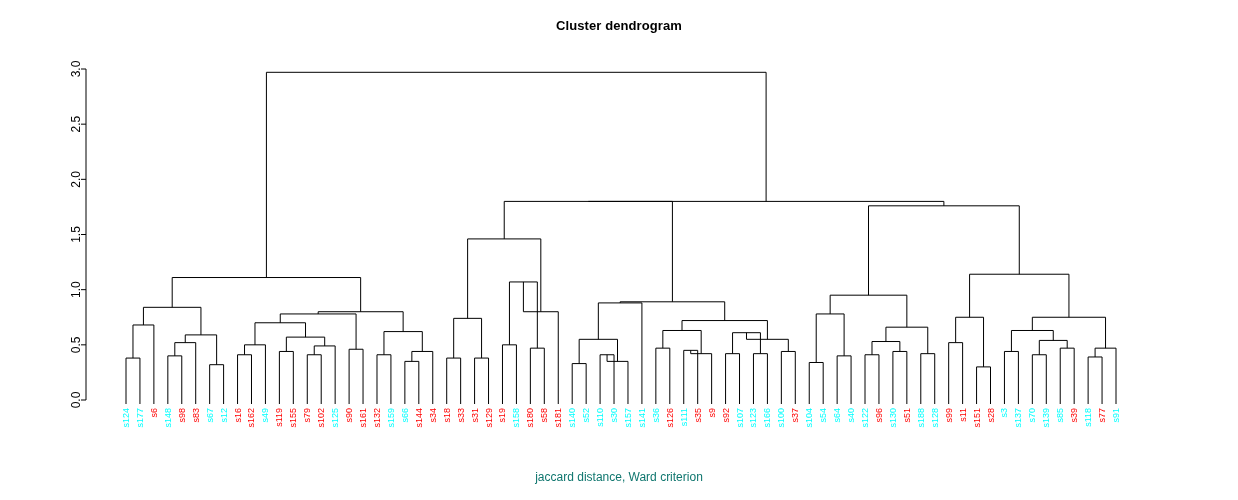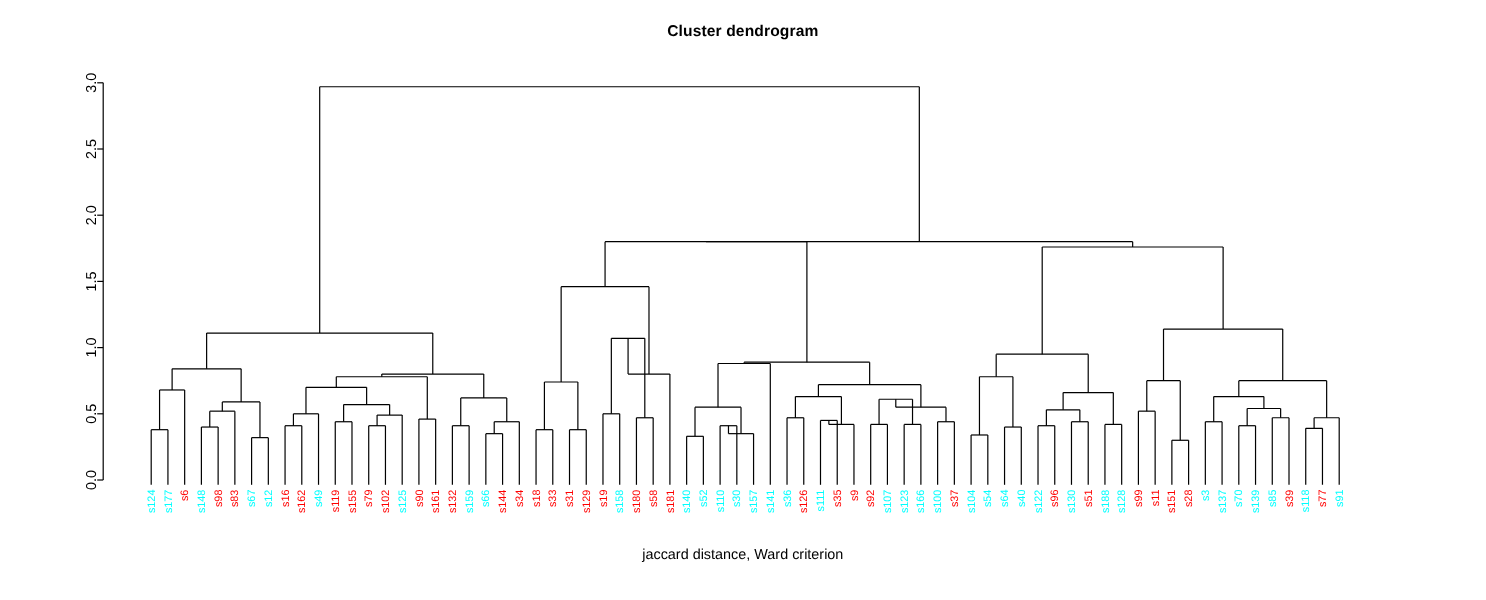--- a/index.html
+++ b/index.html
@@ -1,22 +1,22 @@
 <!DOCTYPE html>
 <html><head>
 <meta charset="utf-8">
 <style>
   html,body{margin:0;padding:0;background:#ffffff;}
   body{width:1238px;height:500px;overflow:hidden;
        font-family:"Liberation Sans","DejaVu Sans",sans-serif;}
   #plot{position:relative;width:979px;height:500px;}
   #title{position:absolute;left:0;top:18px;width:1238px;text-align:center;
          font-size:13px;font-weight:bold;color:#000;letter-spacing:.1px;}
-  #xlab{position:absolute;left:0;top:455px;width:1238px;text-align:center;
-        font-size:12px;color:#000000;}
+  #xlab{position:absolute;left:0;top:470px;width:1238px;text-align:center;
+        font-size:12px;color:#0f766e;}
   svg{position:absolute;left:0;top:0;}
   .ytick-label{font-size:12px;fill:#000;font-family:"Liberation Sans",sans-serif;}
   .leaf-label{font-size:9px;font-family:"Liberation Sans",sans-serif;}
 </style>
 </head>
 <body>
 
 <div id="plot">
 
   <div id="title">Cluster dendrogram</div>

